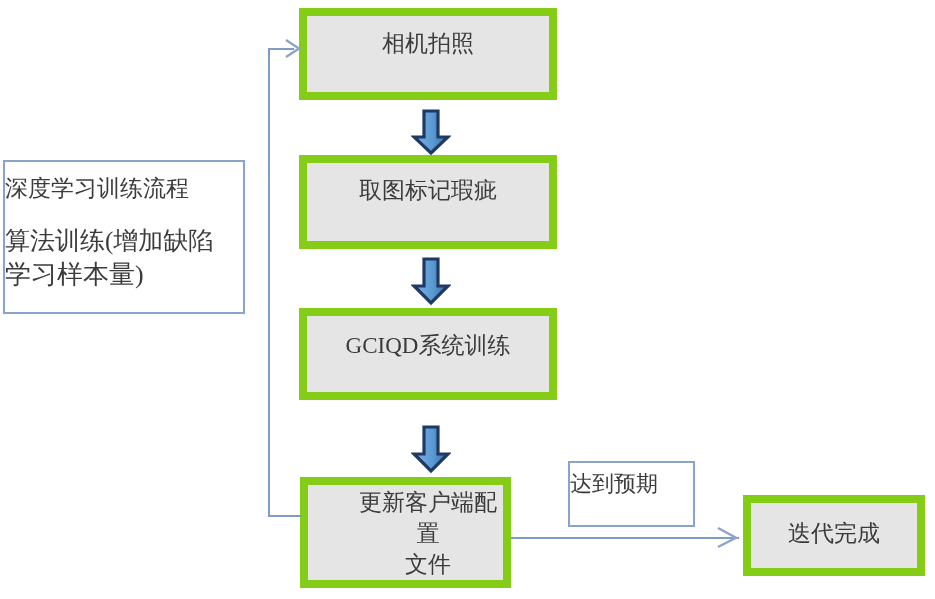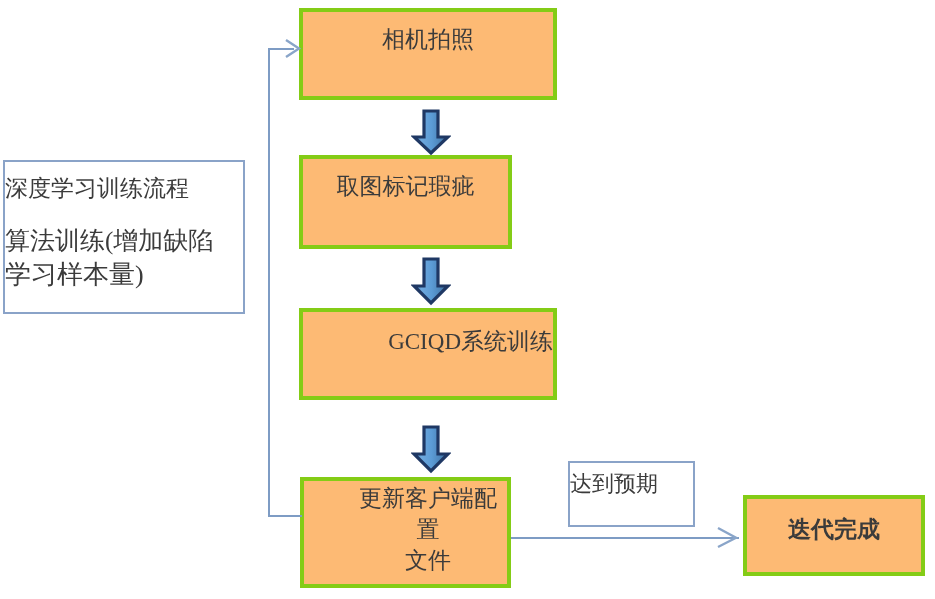--- a/index.html
+++ b/index.html
@@ -13,22 +13,22 @@
     height: 599px;
     background: #ffffff;
     overflow: hidden;
     font-family: "Liberation Serif", "DejaVu Serif", serif;
   }
 
   
   .proc-box {
     position: absolute;
     box-sizing: border-box;
-    background: #fdba74;
-    border: 4px solid #84cc16;
+    background: #e5e5e5;
+    border: 8px solid #84cc16;
   }
   .proc-label {
     position: absolute;
     left: 0;
     right: 0;
     text-align: center;
     color: #3b3b3b;
     font-size: 23px;
     line-height: 31px;
     white-space: pre-line;
@@ -70,35 +70,35 @@
   <div class="note-box" style="left:3px; top:160px; width:242px; height:154px;">
     <div class="note-label" style="top:10px; font-size:23px;">深度学习训练流程</div>
     <div class="note-label" style="top:62px; font-size:25px;">算法训练(增加缺陷</div>
     <div class="note-label" style="top:96px; font-size:26px;">学习样本量)</div>
   </div>
 
   <div class="proc-box" style="left:299px; top:8px; width:258px; height:92px;">
     <div class="proc-label" style="top:12px;">相机拍照</div>
   </div>
 
-  <div class="proc-box" style="left:299px; top:155px; width:213px; height:94px;">
+  <div class="proc-box" style="left:299px; top:155px; width:258px; height:94px;">
     <div class="proc-label" style="top:12px;">取图标记瑕疵</div>
   </div>
 
   <div class="proc-box" style="left:299px; top:308px; width:258px; height:92px;">
-    <div class="proc-label" style="top:14px;text-align:right;">GCIQD系统训练</div>
+    <div class="proc-label" style="top:14px;">GCIQD系统训练</div>
   </div>
 
   <div class="proc-box" style="left:300px; top:477px; width:211px; height:111px;">
     <div class="proc-label" style="top:2px;padding-left:45px;">更新客户端配置
 文件</div>
   </div>
 
   <div class="proc-box" style="left:743px; top:495px; width:182px; height:81px;">
-    <div class="proc-label" style="top:15px;font-weight:bold;">迭代完成</div>
+    <div class="proc-label" style="top:15px;">迭代完成</div>
   </div>
 
   <div class="note-box" style="left:568px; top:461px; width:127px; height:66px;padding-left:44px;">
     <div class="note-label" style="top:4px; font-size:22px;">达到预期</div>
   </div>
 
   <svg class="block-arrow" style="left:411px; top:108px;" width="40" height="48" viewBox="0 0 40 48">
     <defs>
       <linearGradient id="ga1" x1="0" y1="0" x2="1" y2="0">
         <stop offset="0%" stop-color="#4a7fb5"></stop>

